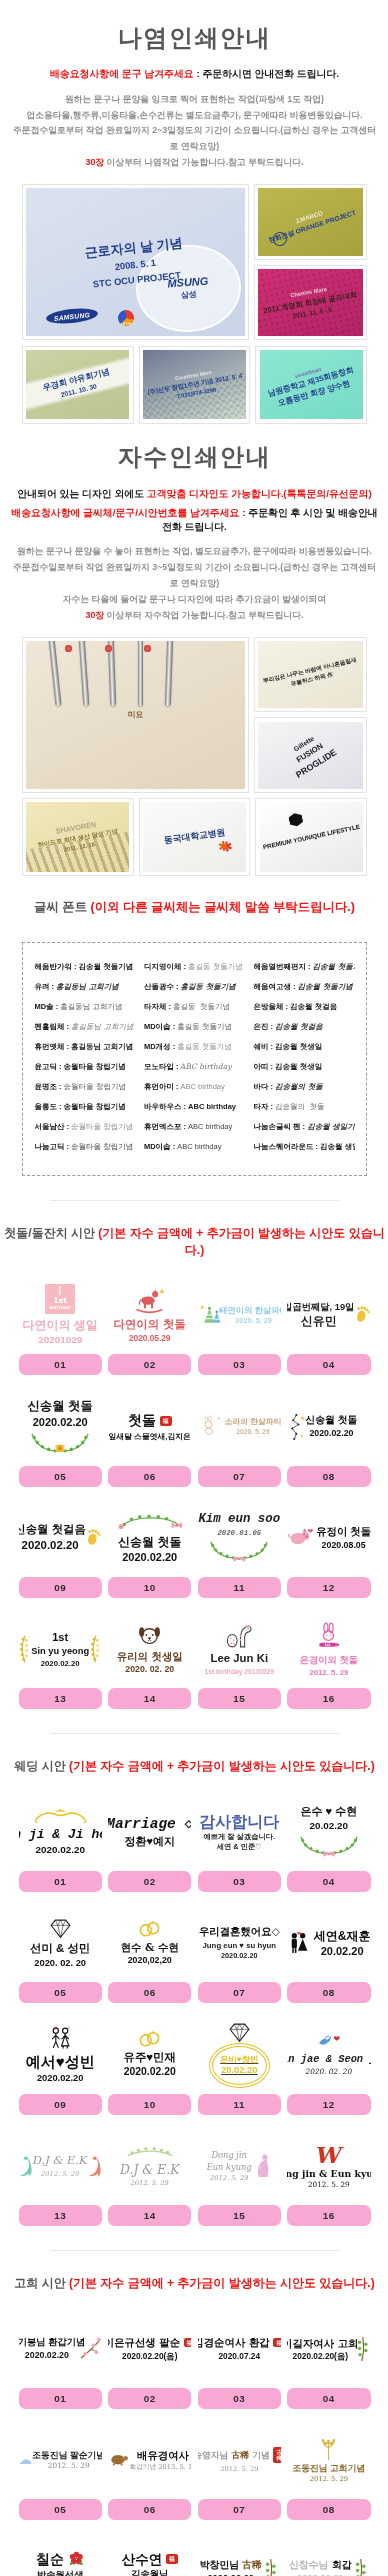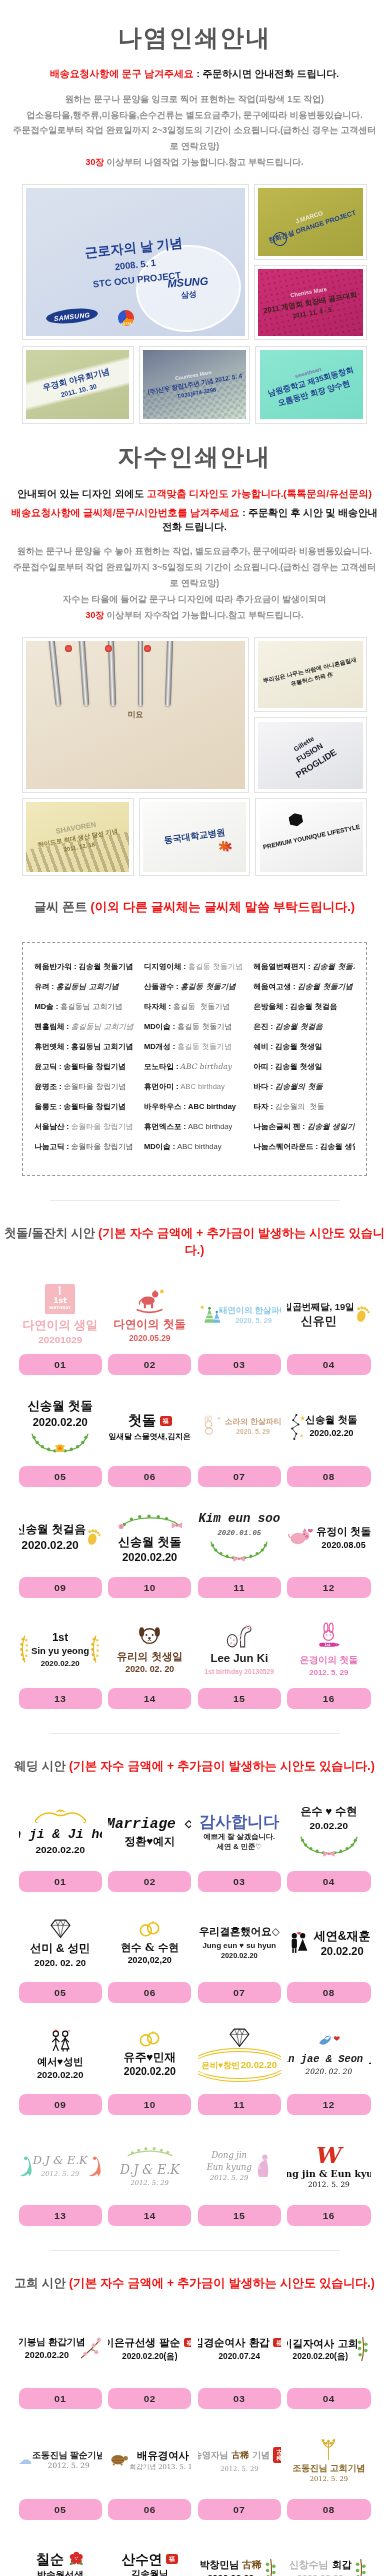--- a/index.html
+++ b/index.html
@@ -58,21 +58,21 @@
   .badge{height:21px;background:#f9a8d4;border-radius:6.7px;display:flex;align-items:center;justify-content:center;font-size:9.9px;color:#2e2e2e;letter-spacing:0.5px;font-weight:600;}
   .drow{display:flex;align-items:center;justify-content:center;gap:3.6px;max-width:100%;}
   .dcol{display:flex;flex-direction:column;align-items:center;gap:1.6px;min-width:0;}
   .dline{line-height:1.22;white-space:nowrap;}
   .f-hand{font-weight:700;}
   .f-callig{font-family:"DejaVu Serif","Liberation Serif",serif;font-weight:800;}
   .f-script{font-family:Liberation Mono, monospace;font-style:italic;font-weight:700;}
   .f-serif{font-family:"DejaVu Serif","Liberation Serif",serif;}
   .f-sitalic{font-family:"DejaVu Serif","Liberation Serif",serif;font-style:italic;}
   .stamp{display:inline-flex;align-items:center;justify-content:center;background:#d2281e;color:#fff;border-radius:2.1px;font-size:5.7px;line-height:1.1;font-weight:800;padding:1.6px 2.1px;min-width:7.8px;}
-  .oval-ring{position:relative;border:1.6px solid #e8c11c;border-radius:50%;padding:10.4px 10.4px;display:flex;flex-direction:row;align-items:center;gap:1px;}
+  .oval-ring{position:relative;border:1.6px solid #e8c11c;border-radius:50%;padding:10.4px 10.4px;display:flex;flex-direction:column;align-items:center;gap:1px;text-decoration:underline;}
   .oval-ring::before{content:"";position:absolute;inset:2.1px;border:0.8px solid #e8c11c;border-radius:50%;}
   .oval-dia{margin-bottom:-4.1px;z-index:2;}
   .glyph-icon{line-height:1;}
   .mono-w{font-family:"DejaVu Serif","Liberation Serif",serif;font-style:italic;font-weight:800;font-size:23px;color:#d9301e;line-height:1;}
 </style>
 </head>
 <body>
 
 <div class="page">
 
@@ -762,21 +762,21 @@
                   <path d="M15 14 V30 M15 18 L8 25 M15 18 L22 25 M15 30 L10 42 M15 30 L20 42" stroke="#111" stroke-width="2.2" fill="none"></path>
                   <circle cx="33" cy="9" r="5" fill="none" stroke="#111" stroke-width="2.2"></circle>
                   <path d="M33 14 V18 M33 18 L26 25 M33 18 L40 25" stroke="#111" stroke-width="2.2" fill="none"></path>
                   <polygon points="33,18 26,38 40,38" fill="none" stroke="#111" stroke-width="2.2"></polygon>
                   <path d="M29 38 L29 43 M37 38 L37 43" stroke="#111" stroke-width="2.2"></path>
                   <polygon points="12,3 15,1 15,5" fill="#e02828"></polygon>
                   <polygon points="18,3 15,1 15,5" fill="#e02828"></polygon>
                   <polygon points="37,3 42,1 41,7" fill="#f0a0c8"></polygon>
                 </svg></span>
               <div class="dcol">
-                <div class="dline f-hand" style="font-size:10px;color:#111111;">예서♥성빈</div>
+                <div class="dline f-hand" style="font-size:15px;color:#111111;">예서♥성빈</div>
                 <div class="dline f-hand" style="font-size:9.3px;color:#111111;">2020.02.20</div>
               </div>
             </div>
             <div class="badge">09</div>
           </div>
           <div class="cell">
             <div class="design">
               <span class="glyph-icon"><svg width="25" height="16.6" viewBox="0 0 48 32" xmlns="http://www.w3.org/2000/svg">
                   <circle cx="17" cy="18" r="10.5" stroke="#e8c11c" stroke-width="3" fill="none"></circle>
                   <circle cx="31" cy="14" r="10.5" stroke="#e8c11c" stroke-width="3" fill="none"></circle>

